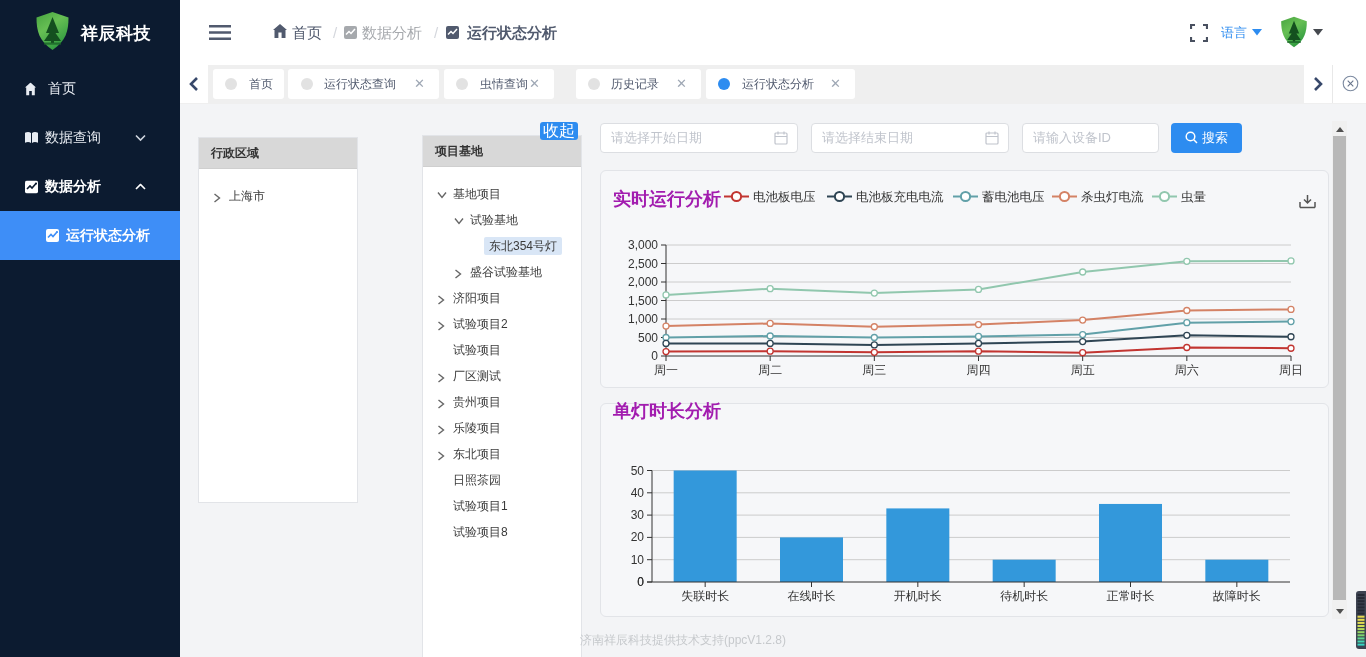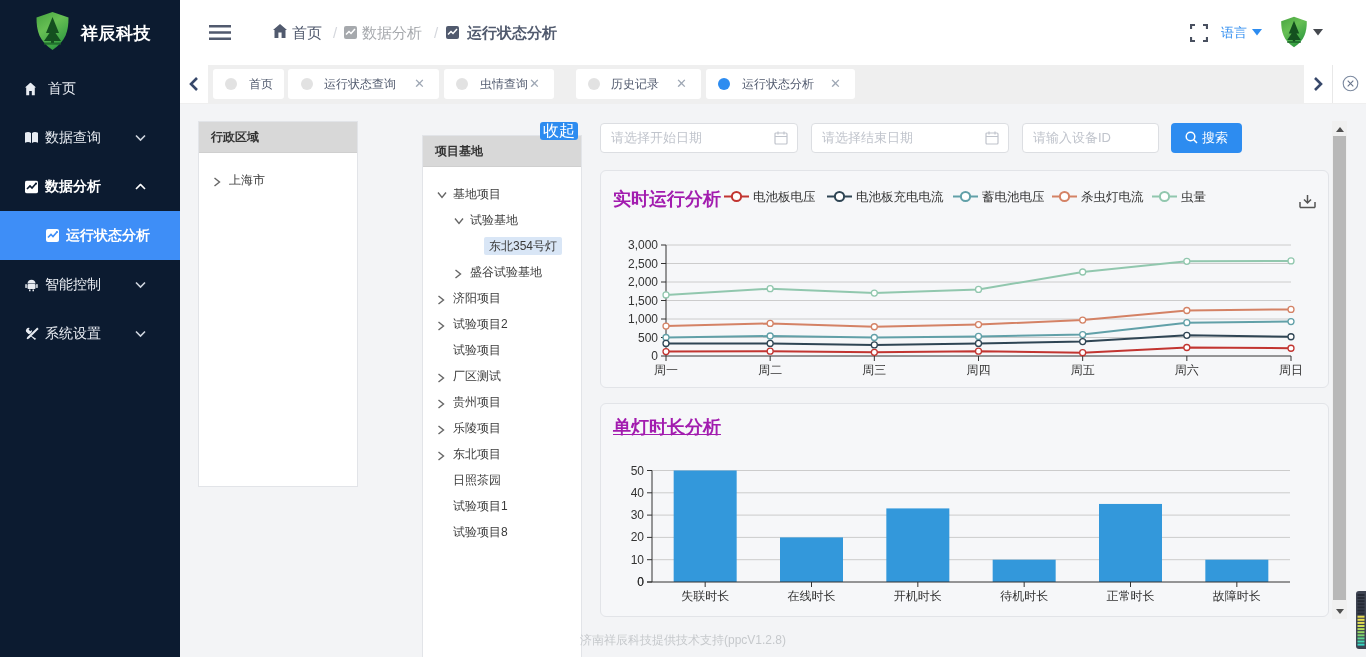--- a/index.html
+++ b/index.html
@@ -76,44 +76,20 @@
         <path d="M1 5.5 L5.5 1 L10 5.5" stroke="#fff" stroke-width="1.6" fill="none"></path>
       </svg>
   </div>
   <div id="submenu-active">
     <svg class="abs" style="left:46px;top:18px" width="13" height="13" viewBox="0 0 13 13">
         <rect x="0" y="0" width="13" height="13" rx="2" fill="#fff"></rect>
         <path d="M2 8.5 L5 5.5 L7 7.5 L11 3" stroke="#3e8ef7" stroke-width="1.6" fill="none"></path>
         <circle cx="11" cy="3" r="1.1" fill="#3e8ef7"></circle>
       </svg>
     <span class="abs" style="left:66px;top:16px;">运行状态分析</span>
-  </div>
-  <div class="menu-item" style="top:260px">
-    <svg class="ic" width="13" height="13" viewBox="0 0 13 13">
-        <path d="M2.5 5 C2.5 2.8 4.3 1.2 6.5 1.2 C8.7 1.2 10.5 2.8 10.5 5 Z" fill="#e8ecf2"></path>
-        <rect x="2.5" y="5.6" width="8" height="5" rx="1" fill="#e8ecf2"></rect>
-        <rect x="0.3" y="5.6" width="1.5" height="4" rx="0.7" fill="#e8ecf2"></rect>
-        <rect x="11.2" y="5.6" width="1.5" height="4" rx="0.7" fill="#e8ecf2"></rect>
-        <rect x="4" y="11" width="1.5" height="2" fill="#e8ecf2"></rect>
-        <rect x="7.5" y="11" width="1.5" height="2" fill="#e8ecf2"></rect>
-      </svg>
-    <span class="txt">智能控制</span>
-    <svg class="chev" width="11" height="7" viewBox="0 0 11 7">
-        <path d="M1 1 L5.5 5.5 L10 1" stroke="#cfd5de" stroke-width="1.6" fill="none"></path>
-      </svg>
-  </div>
-  <div class="menu-item" style="top:309px">
-    <svg class="ic" width="14" height="14" viewBox="0 0 14 14">
-        <path d="M1.2 5.2 A3 3 0 0 1 5.1 1.2 L3.9 2.8 L5.6 4.5 L7.2 3.3 A3 3 0 0 1 3.3 7.2 L12 12.6 L10.6 14 Z" fill="#e8ecf2" transform="scale(0.93)"></path>
-        <path d="M12.3 0.6 L13.6 1.9 L4 11.6 L2.4 12.2 L1.6 11.4 L2.4 9.9 Z" fill="#e8ecf2"></path>
-      </svg>
-    <span class="txt">系统设置</span>
-    <svg class="chev" width="11" height="7" viewBox="0 0 11 7">
-        <path d="M1 1 L5.5 5.5 L10 1" stroke="#cfd5de" stroke-width="1.6" fill="none"></path>
-      </svg>
   </div>
 </div>
 <div id="header">
   <svg class="abs" style="left:29px;top:25px" width="22" height="15" viewBox="0 0 22 15">
       <path d="M0 1.2 H22 M0 7.5 H22 M0 13.8 H22" stroke="#515a6e" stroke-width="2.4"></path>
     </svg>
   <svg class="abs" style="left:93px;top:24px" width="14" height="14" viewBox="0 0 14 14">
       <path d="M7 0 L14 6 L12.5 6 L12.5 14 L8.6 14 L8.6 8.6 L5.4 8.6 L5.4 14 L1.5 14 L1.5 6 L0 6 Z" fill="#515a6e"></path>
     </svg>
   <span class="crumb" style="left:112px;">首页</span>
@@ -184,21 +160,21 @@
   <div class="tabbtn" style="left:1124px;"><svg style="margin:12px 0 0 10px" width="9" height="14" viewBox="0 0 9 14">
         <path d="M1 1 L7 7 L1 13" stroke="#37486a" stroke-width="2.6" fill="none"></path>
       </svg></div>
   <div class="tabbtn" style="left:1152px;width:34px;border-left:1px solid #e8e8e8;"><svg style="margin:10px 0 0 9px" width="17" height="17" viewBox="0 0 17 17">
         <circle cx="8.5" cy="8.5" r="7.3" stroke="#7c8aa0" stroke-width="1.1" fill="none"></circle>
         <path d="M5.7 5.7 L11.3 11.3 M11.3 5.7 L5.7 11.3" stroke="#66738a" stroke-width="1.1"></path>
       </svg></div>
 </div>
 <div id="content">
 
-  <div class="panel" style="left:198px;top:121px;width:160px;height:366px;">
+  <div class="panel" style="left:198px;top:137px;width:160px;height:366px;">
     <div class="ph">行政区域</div>
     <div class="tr" style="top:50px;"><svg class="tar" width="8" height="10" viewBox="0 0 8 10">
           <path d="M1.5 1 L6.5 5 L1.5 9" stroke="#666" stroke-width="1.4" fill="none"></path>
         </svg><span style="margin-left:30px">上海市</span></div>
   </div>
 
   <div class="panel" style="left:378px;top:135px;width:160px;height:530px;margin-left:44px;">
     <div class="ph">项目基地</div>
     <div class="tr" style="top:50px;"><svg class="tar" width="10" height="8" viewBox="0 0 10 8">
           <path d="M1 1.5 L5 6.5 L9 1.5" stroke="#666" stroke-width="1.4" fill="none"></path>
@@ -353,21 +329,21 @@
         <text x="58" y="116">2,000</text>
         <text x="58" y="134.5">1,500</text>
         <text x="58" y="153">1,000</text>
         <text x="58" y="171.5">500</text>
         <text x="58" y="190">0</text>
       </g>
     <path d="M700 37.5 H715 M700 37.5 V32 M715 37.5 V32 M707.5 25 V33 M704 29.5 L707.5 33 L711 29.5" stroke="#555" stroke-width="1.5" fill="none"></path>
   </svg>
 
   <div class="card" style="top:403px;height:214px;"></div>
-  <div class="ctitle" style="left:613px;top:415px;text-decoration:underline;">单灯时长分析</div>
+  <div class="ctitle" style="left:613px;top:399px;">单灯时长分析</div>
   <svg class="abs" style="left:600px;top:403px" width="729" height="214" viewBox="0 0 729 214">
 
     <g id="grid2" stroke="#ccc" stroke-width="1">
         <line x1="52" y1="67.5" x2="690" y2="67.5"></line>
         <line x1="52" y1="89.8" x2="690" y2="89.8"></line>
         <line x1="52" y1="112.1" x2="690" y2="112.1"></line>
         <line x1="52" y1="134.4" x2="690" y2="134.4"></line>
         <line x1="52" y1="156.7" x2="690" y2="156.7"></line>
       </g>
     <g id="bars2" fill="#3398db">

